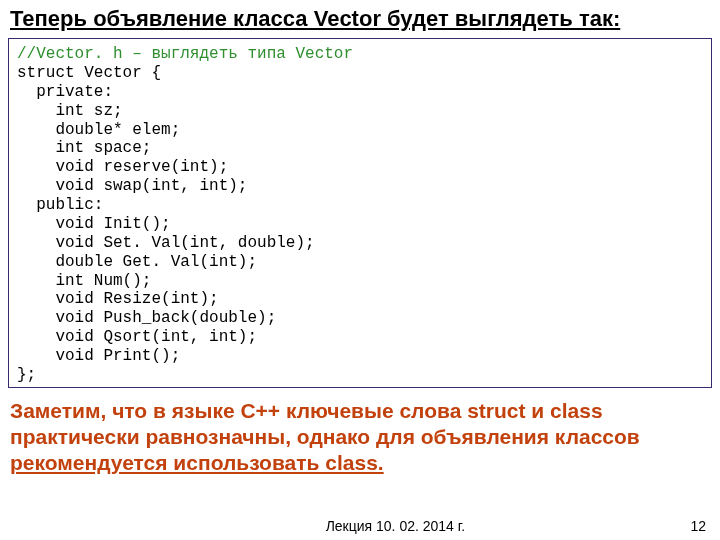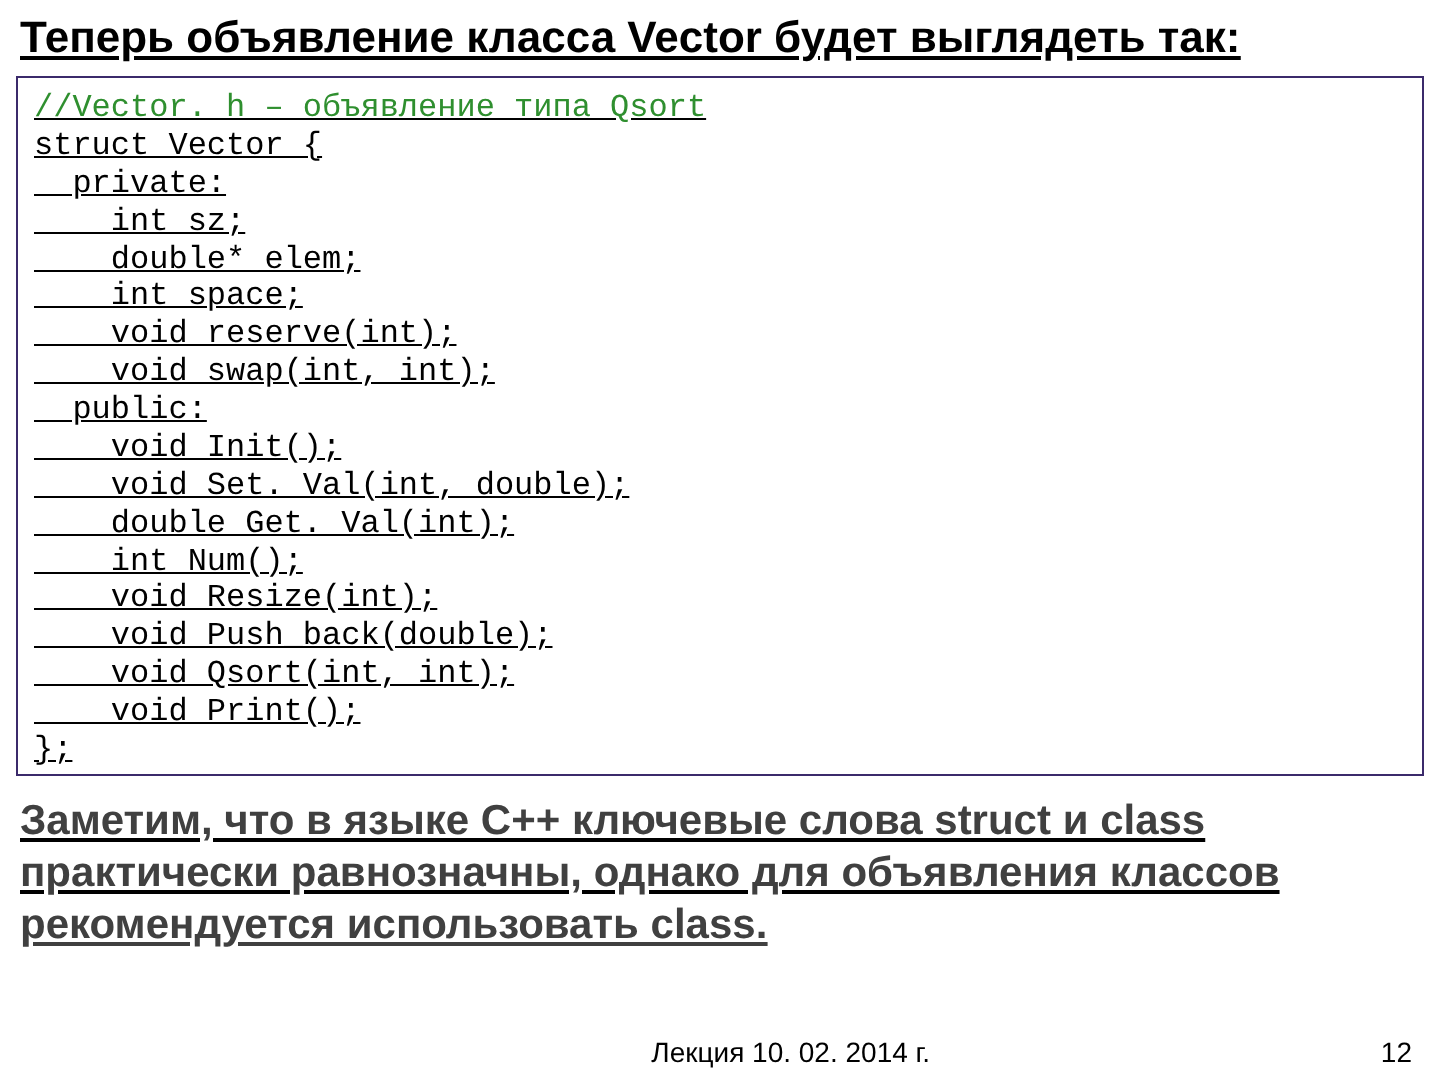--- a/index.html
+++ b/index.html
@@ -10,21 +10,20 @@
     background: #3b2a6b;
     font-family: "Segoe UI", Tahoma, sans-serif;
     overflow: hidden;
   }
   .slide {
     background: #fff;
     width: 720px;
     height: 540px;
     position: relative;
     box-sizing: border-box;
-    text-decoration: underline;
   }
   .heading {
     font-weight: 700;
     font-size: 22px;
     color: #000;
     padding: 6px 10px 4px 10px;
     text-decoration: underline;
   }
   .codebox {
     margin: 2px 8px 6px 8px;
@@ -33,21 +32,21 @@
     font-family: "Courier New", monospace;
     font-size: 16px;
     line-height: 1.18;
     color: #000;
     white-space: pre;
   }
   .codebox .comment { color: #2f8f2f; }
   .note {
     font-size: 21px;
     font-weight: 700;
-    color: #404040;
+    color: #c2410c;
     padding: 4px 10px 0 10px;
     line-height: 1.25;
   }
   .underline { text-decoration: underline; }
   .footer {
     position: absolute;
     bottom: 6px;
     right: 14px;
     left: 0;
     font-size: 14px;
@@ -67,21 +66,21 @@
     margin-left: 20px;
   }
 </style>
 </head>
 <body>
 
 <div class="slide">
 
   <div class="heading">Теперь объявление класса Vector будет выглядеть так:</div>
 
-  <div class="codebox"><span class="comment">//Vector. h – объявление типа Qsort</span>
+  <div class="codebox"><span class="comment">//Vector. h – выглядеть типа Vector</span>
 <span>struct Vector {
   private:
     int sz;
     double* elem;
     int space;
     void reserve(int);
     void swap(int, int);
   public:
     void Init();
     void Set. Val(int, double);

